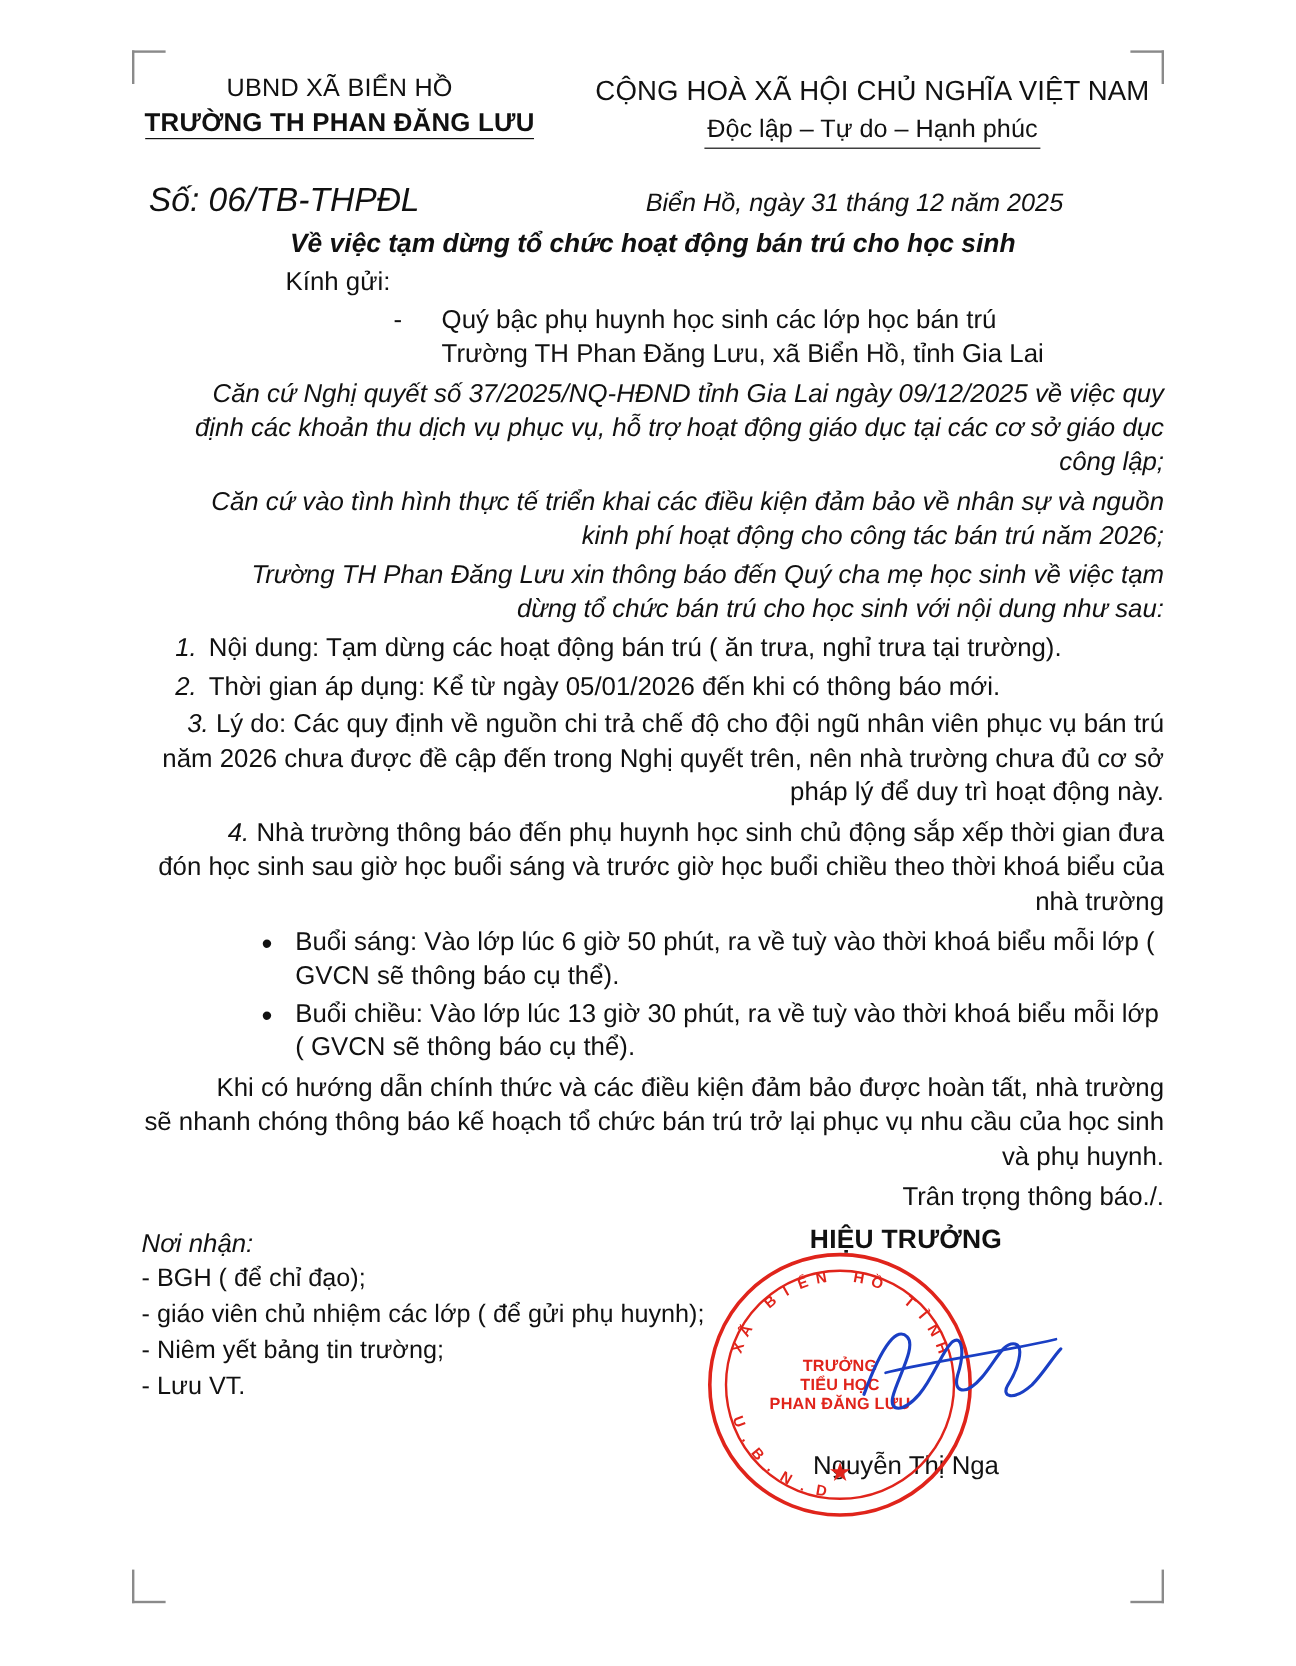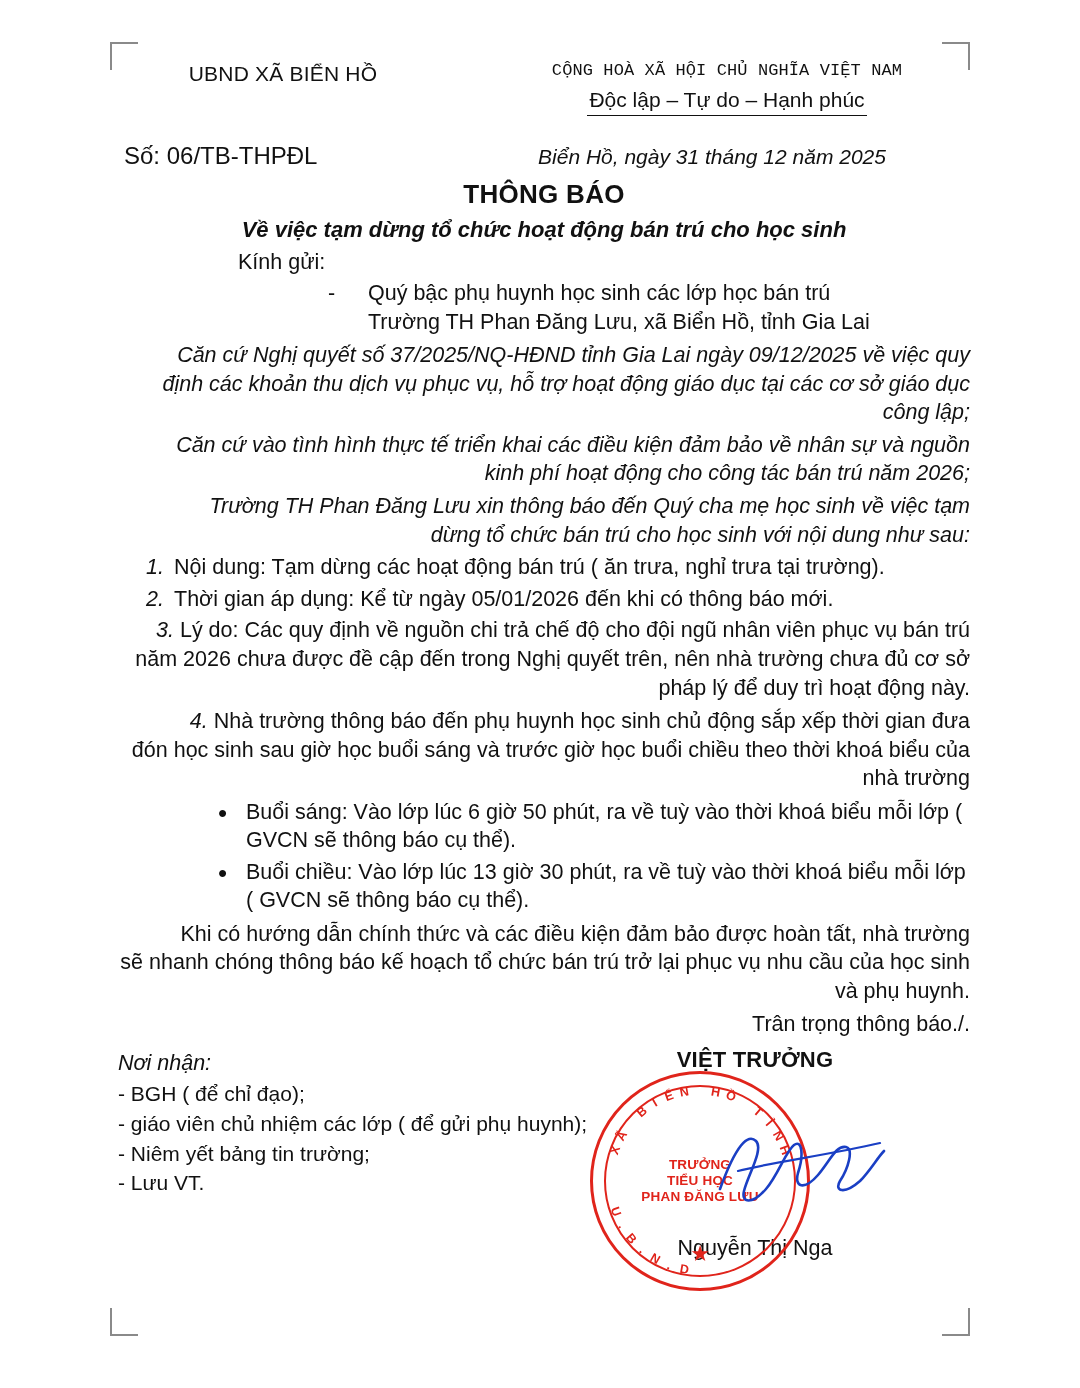--- a/index.html
+++ b/index.html
@@ -70,42 +70,42 @@
     font-weight: bold;
     font-size: 21.5px;
     position: relative;
     display: inline-block;
   }
   .underline-part {
     border-bottom: 1.6px solid #111;
     padding-bottom: 1px;
   }
   .nation-line {
-    font-size: 17px;
+    font-size: 23px;
     letter-spacing: .1px;
-    font-family: Liberation Mono, monospace;
   }
   .nation-sub {
     font-size: 21px;
     display: inline-block;
     border-bottom: 1.6px solid #111;
     padding: 0 2px 1px 2px;
     margin-top: 3px;
   }
 
   .so-row {
     display: flex;
     align-items: baseline;
     margin-top: 24px;
   }
   .so-left {
     width: 330px;
     text-align: left;
     padding-left: 6px;
-    font-size: 24px;
+    font-size: 28px;
+    font-style: italic;
   }
   .so-right {
     flex: 1;
     text-align: center;
     font-style: italic;
     font-size: 21px;
   }
 
   .title {
     text-align: center;
@@ -300,33 +300,33 @@
   <div class="crop tl"></div>
   <div class="crop tr"></div>
   <div class="crop bl"></div>
   <div class="crop br"></div>
 
   <div class="content">
 
     <div class="header">
       <div class="header-left">
         <div class="org-line">UBND XÃ BIỂN HỒ</div>
+        <div class="org-line bold"><span class="underline-part">TRƯỜNG TH PHAN ĐĂNG LƯU</span></div>
       </div>
       <div class="header-right">
         <div class="nation-line">CỘNG HOÀ XÃ HỘI CHỦ NGHĨA VIỆT NAM</div>
         <div class="nation-sub">Độc lập – Tự do – Hạnh phúc</div>
       </div>
     </div>
 
     <div class="so-row">
       <div class="so-left">Số: 06/TB-THPĐL</div>
       <div class="so-right">Biển Hồ, ngày 31 tháng 12 năm 2025</div>
     </div>
 
-    <div class="title">THÔNG BÁO</div>
     <div class="subtitle">Về việc tạm dừng tổ chức hoạt động bán trú cho học sinh</div>
 
     <div class="kinh-gui">Kính gửi:</div>
 
     <div class="recipient">
       <span class="dash">-</span>
       <span class="rtext">Quý bậc phụ huynh học sinh các lớp học bán trú</span>
     </div>
     <div class="recipient-2">Trường TH Phan Đăng Lưu, xã Biển Hồ, tỉnh Gia Lai</div>
 
@@ -364,21 +364,21 @@
     <div class="para indent" style="margin-top:5px;">Trân trọng thông báo./.</div>
 
     <div class="footer">
       <div class="noi-nhan-title">Nơi nhận:</div>
       <div class="noi-nhan-item">- BGH ( để chỉ đạo);</div>
       <div class="noi-nhan-item">- giáo viên chủ nhiệm các lớp ( để gửi phụ huynh);</div>
       <div class="noi-nhan-item">- Niêm yết bảng tin trường;</div>
       <div class="noi-nhan-item">- Lưu VT.</div>
 
       <div class="sign-block">
-        <div class="sign-title">VIỆT TRƯỞNG</div>
+        <div class="sign-title">HIỆU TRƯỞNG</div>
 
         <div class="stamp">
           <div class="ring-outer"></div>
           <div class="ring-inner"></div>
           <div class="arc-text" id="stamp-arc-top">
               <span style="transform: translate(-84.5723px, -30.7818px) rotate(290deg) translate(-50%, -50%);">X</span>
               <span style="transform: translate(-77.9423px, -45px) rotate(300deg) translate(-50%, -50%);">Ã</span>
               <span style="transform: translate(-68.944px, -57.8509px) rotate(310deg) translate(-50%, -50%);"> </span>
               <span style="transform: translate(-57.8509px, -68.944px) rotate(320deg) translate(-50%, -50%);">B</span>
               <span style="transform: translate(-45px, -77.9423px) rotate(330deg) translate(-50%, -50%);">I</span>

